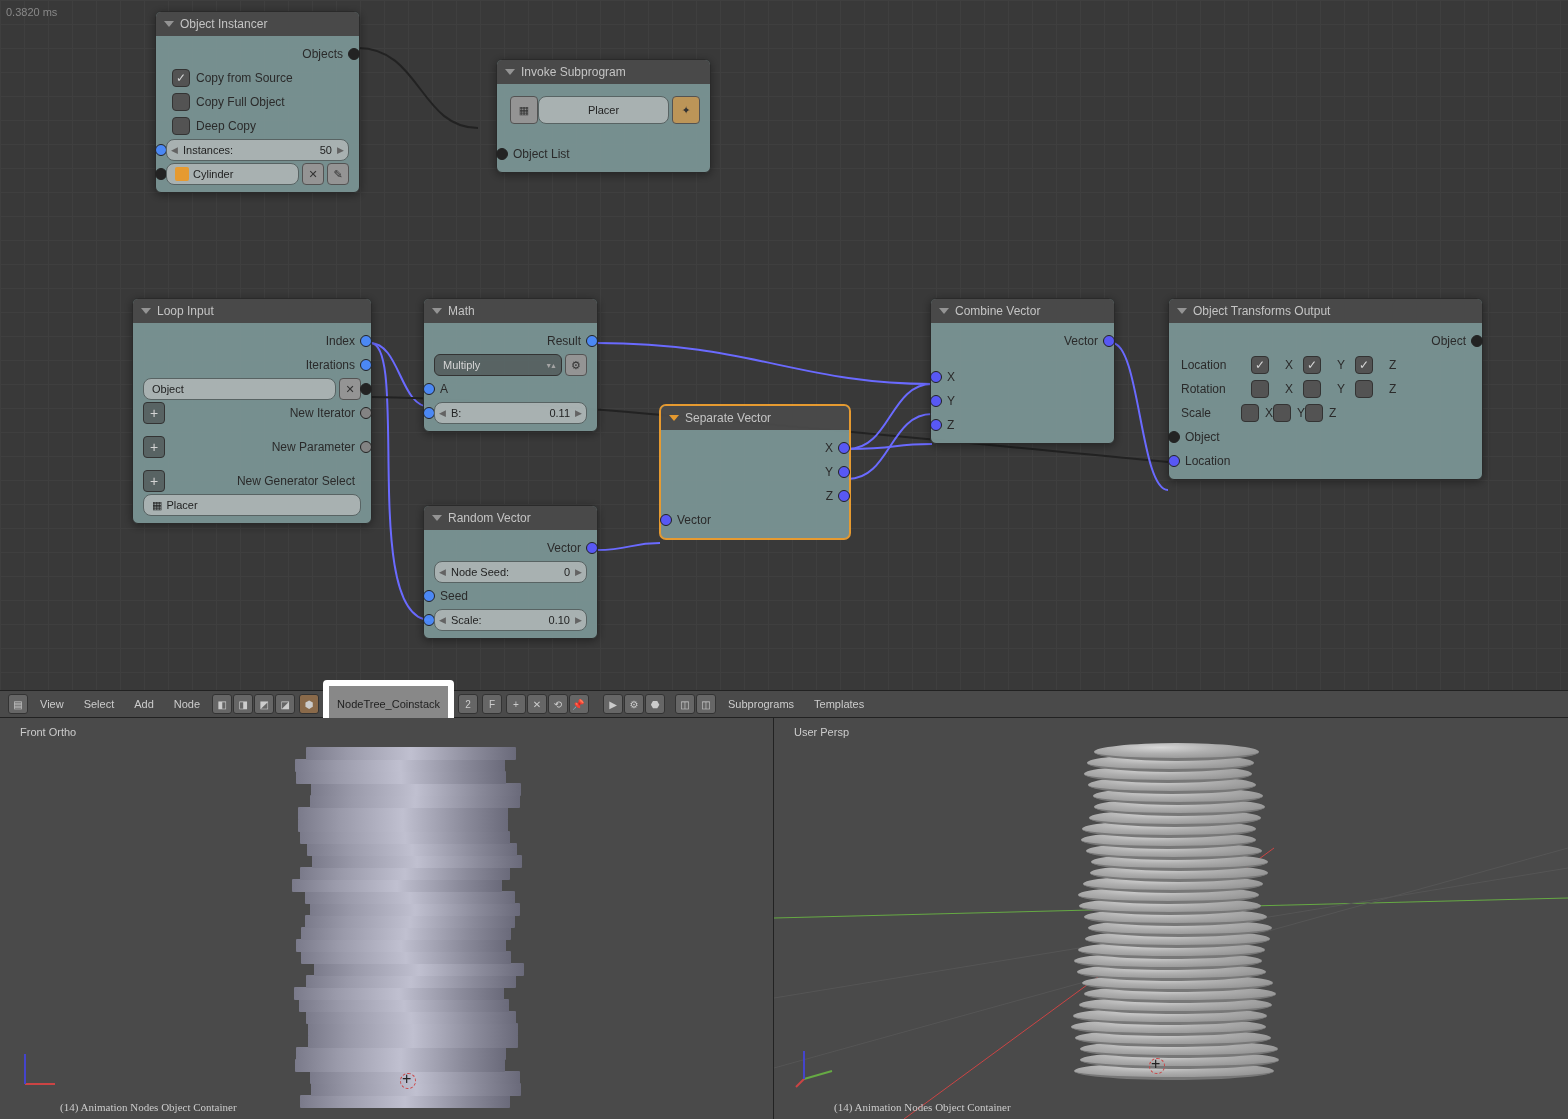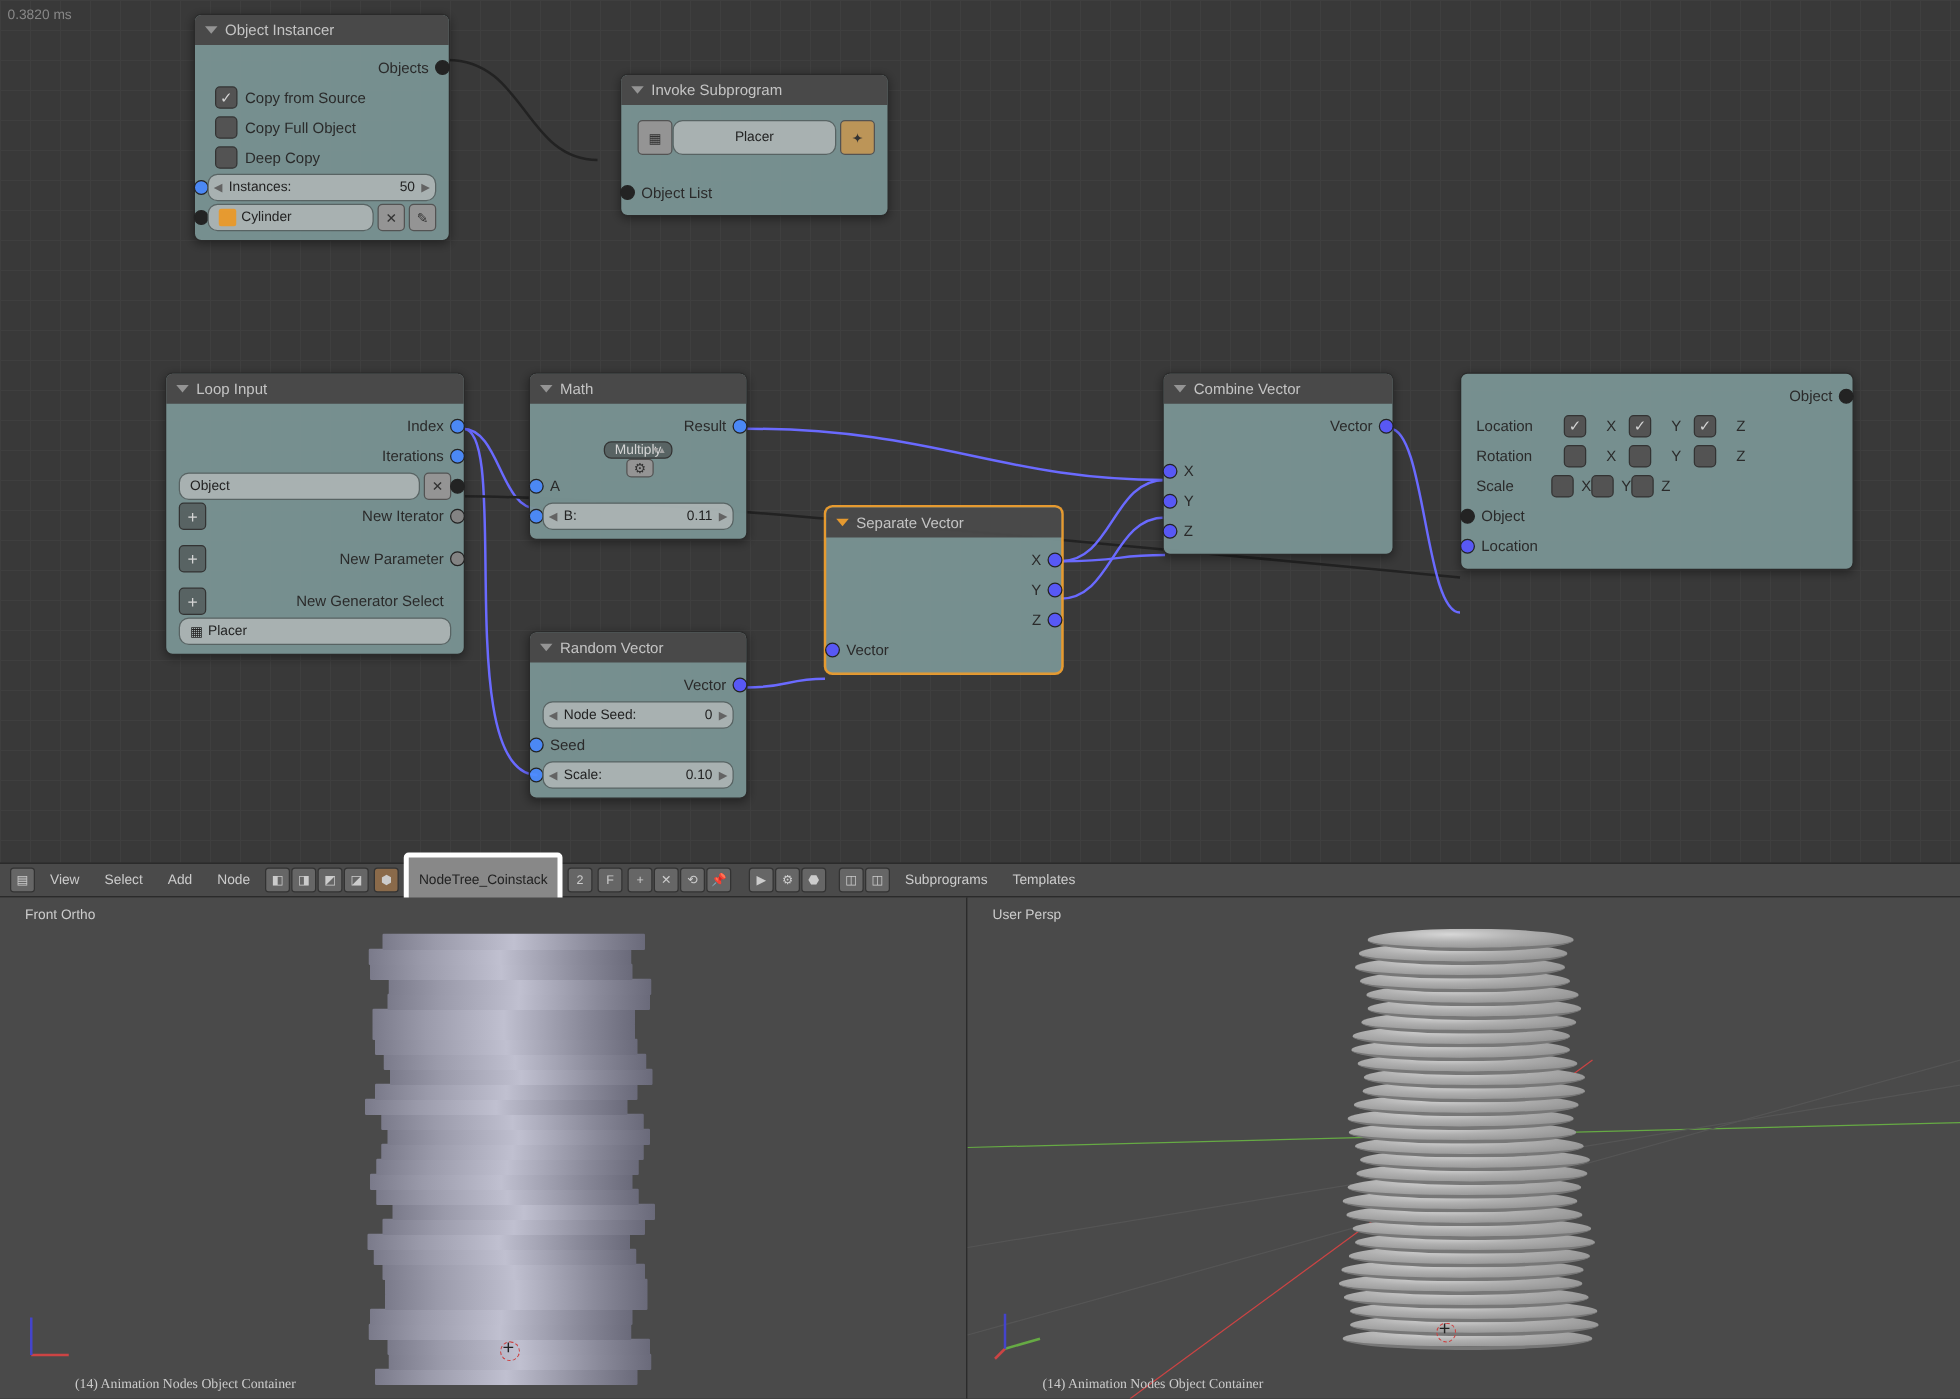--- a/index.html
+++ b/index.html
@@ -48,21 +48,21 @@
 .sel { background: #5a6666; border: 1px solid #333; border-radius: 6px; height: 22px; display: flex; align-items: center; padding: 0 8px; color: #ddd; flex: 1; position: relative; }
 .sel::after { content: "▼▲"; position: absolute; right: 6px; font-size: 7px; letter-spacing: -2px; color: #aaa; }
 
 .icon-box { width: 14px; height: 14px; background: #f0a030; border-radius: 2px; margin-right: 4px; }
 
 
 .toolbar { position: absolute; top: 690px; left: 0; width: 1568px; height: 28px; background: #4a4a4a; border-top: 1px solid #222; border-bottom: 1px solid #222; display: flex; align-items: center; padding: 0 8px; gap: 4px; }
 .toolbar .menu-item { color: #ccc; padding: 0 8px; font-size: 11px; }
 .toolbar .tool-btn { width: 20px; height: 20px; background: #666; border: 1px solid #333; border-radius: 3px; display: inline-flex; align-items: center; justify-content: center; font-size: 10px; color: #ccc; }
 .toolbar .tool-grp { display: flex; gap: 1px; }
-.toolbar .tree-name { background: #888; border: 4px solid #ffffff; border-radius: 4px; height: 20px; padding: 18px 8px; display: flex; align-items: center; color: #222; font-size: 11px; }
+.toolbar .tree-name { background: #888; border: 6px solid #ffffff; border-radius: 4px; height: 20px; padding: 18px 8px; display: flex; align-items: center; color: #222; font-size: 11px; }
 
 
 .viewport { position: absolute; top: 718px; height: 401px; background: #4a4a4a; }
 .vp-left { left: 0; width: 774px; border-right: 1px solid #222; }
 .vp-right { left: 774px; width: 794px; }
 .vp-label { position: absolute; top: 8px; left: 20px; color: #ccc; font-size: 11px; }
 .vp-status { position: absolute; bottom: 6px; left: 60px; color: #ccc; font-size: 11px; font-family: Liberation Serif, serif; }
 
 
 .stack-front { position: absolute; left: 300px; top: 0; width: 230px; height: 390px; }
@@ -207,21 +207,21 @@
   <div class="node" style="left:423px; top:298px; width:175px;">
     <div class="node-header">
         <span class="tri"></span>
         <span>Math</span>
       </div>
     <div class="node-body">
       <div class="row right">
           <span class="label">Result</span>
           <div class="socket out int"></div>
         </div>
-      <div class="row" style="padding:0 4px;flex-direction:column;">
+      <div class="row" style="padding:0 4px;">
           <div class="sel">
             <span>Multiply</span>
           </div>
           <div class="btn-sq">⚙</div>
         </div>
       <div class="row left">
           <div class="socket in int"></div>
           <span class="label">A</span>
         </div>
       <div class="row" style="padding:0 4px;">
@@ -314,20 +314,24 @@
           <span class="label">Y</span>
         </div>
       <div class="row left">
           <div class="socket in vec"></div>
           <span class="label">Z</span>
         </div>
     </div>
   </div>
 
   <div class="node" style="left:1168px; top:298px; width:315px;">
+    <div class="node-header">
+        <span class="tri"></span>
+        <span>Object Transforms Output</span>
+      </div>
     <div class="node-body">
       <div class="row right">
           <span class="label">Object</span>
           <div class="socket out obj"></div>
         </div>
       <div class="row" style="gap:10px; padding:0 6px;">
         <span class="label" style="width:60px;">Location</span>
         <div class="chk on"></div>
           <span class="label">X</span>
         <div class="chk on"></div>

